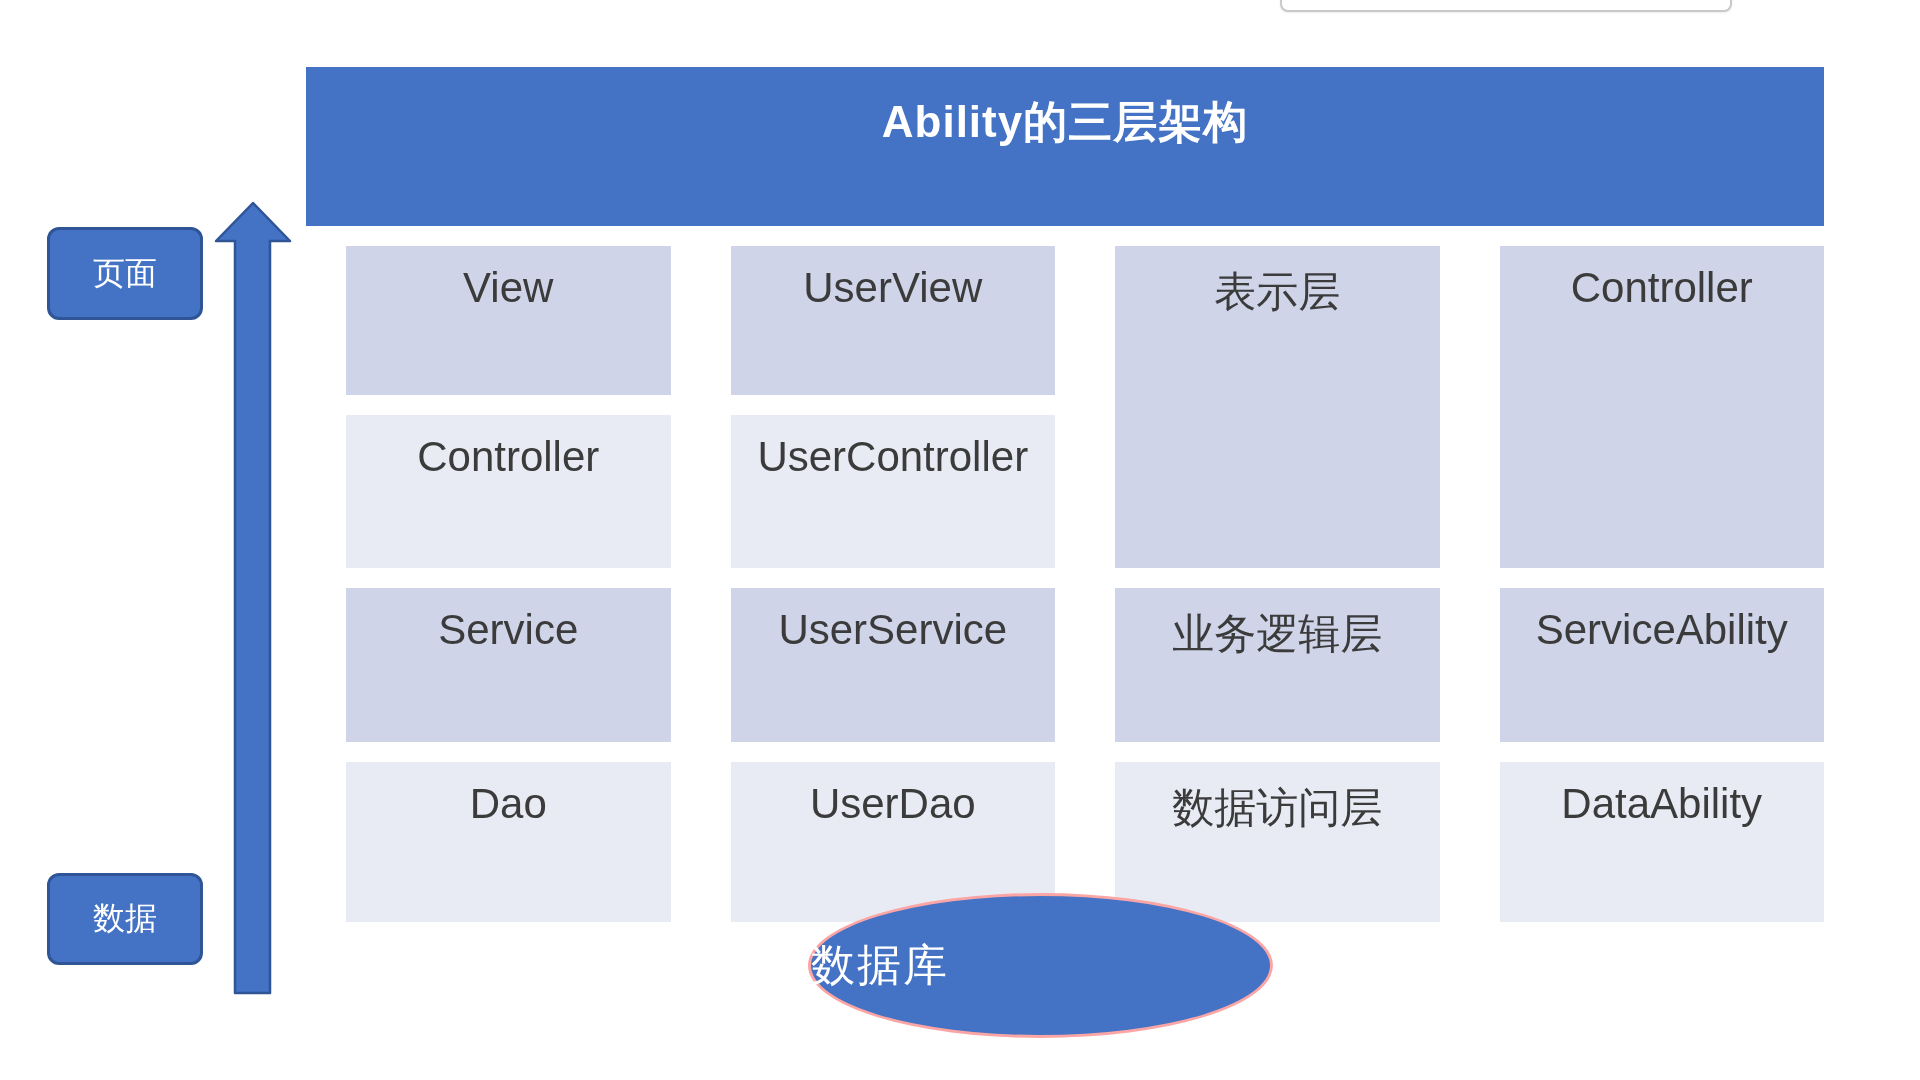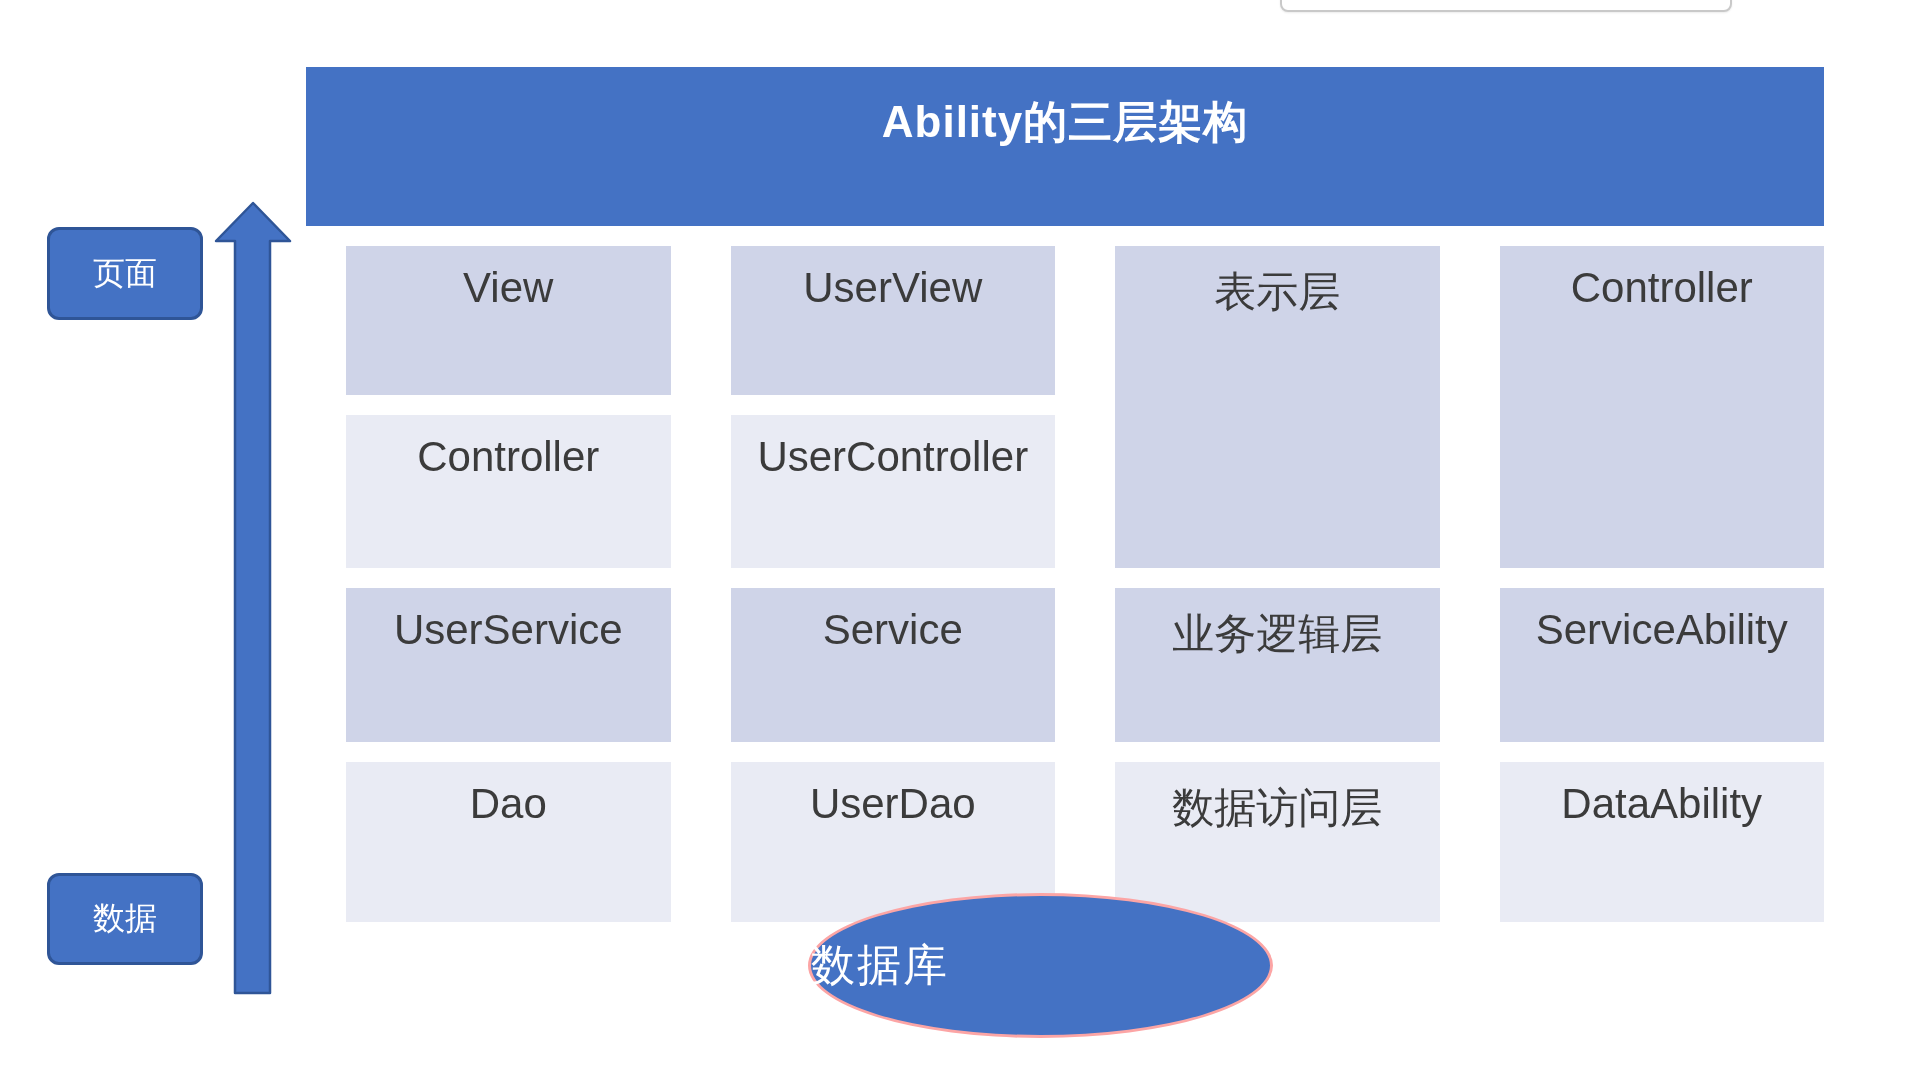--- a/index.html
+++ b/index.html
@@ -72,22 +72,22 @@
     <div class="header">Ability的三层架构</div>
 
     <div class="cell band-dark">View</div>
     <div class="cell band-dark">UserView</div>
     <div class="cell band-dark merged-c3">表示层</div>
     <div class="cell band-dark merged-c4">Controller</div>
 
     <div class="cell band-light">Controller</div>
     <div class="cell band-light">UserController</div>
 
+    <div class="cell band-dark">Service</div>
     <div class="cell band-dark">UserService</div>
-    <div class="cell band-dark">Service</div>
     <div class="cell band-dark">业务逻辑层</div>
     <div class="cell band-dark">ServiceAbility</div>
 
     <div class="cell band-light">Dao</div>
     <div class="cell band-light">UserDao</div>
     <div class="cell band-light">数据访问层</div>
     <div class="cell band-light">DataAbility</div>
   </div>
 
   <div class="pill pill-top">

